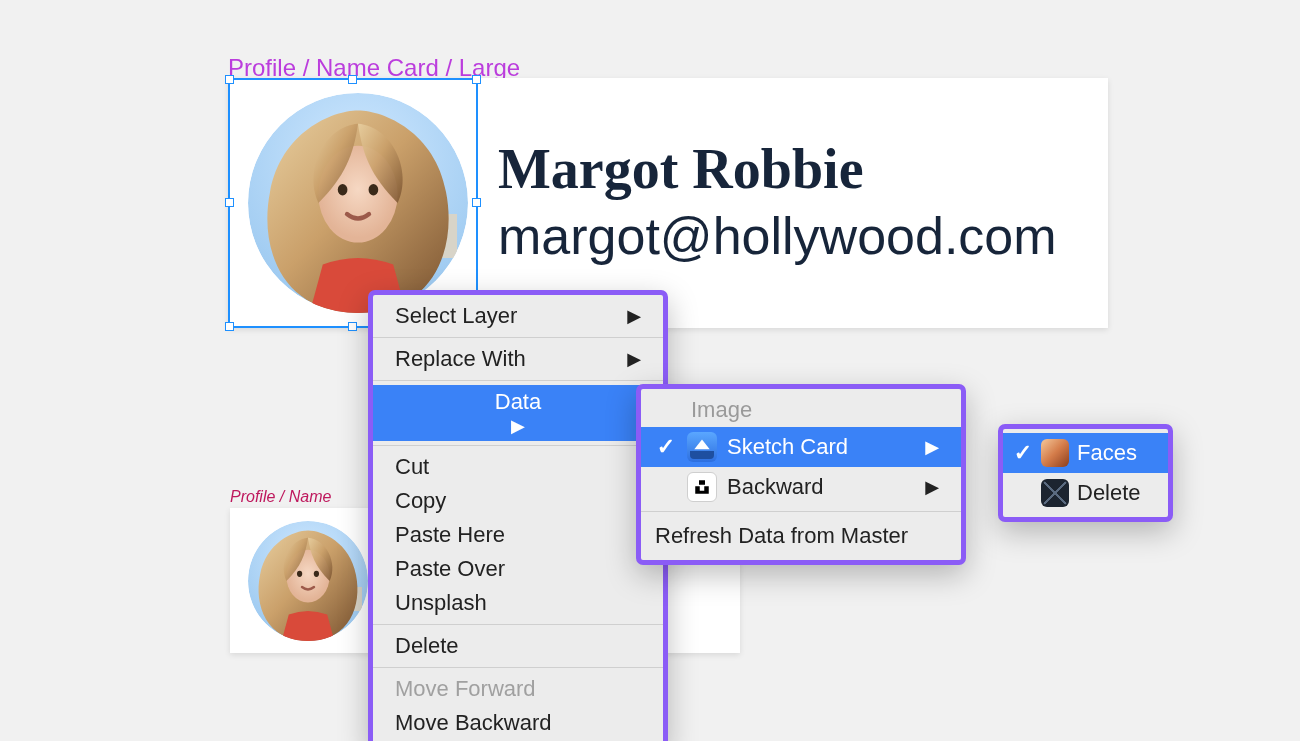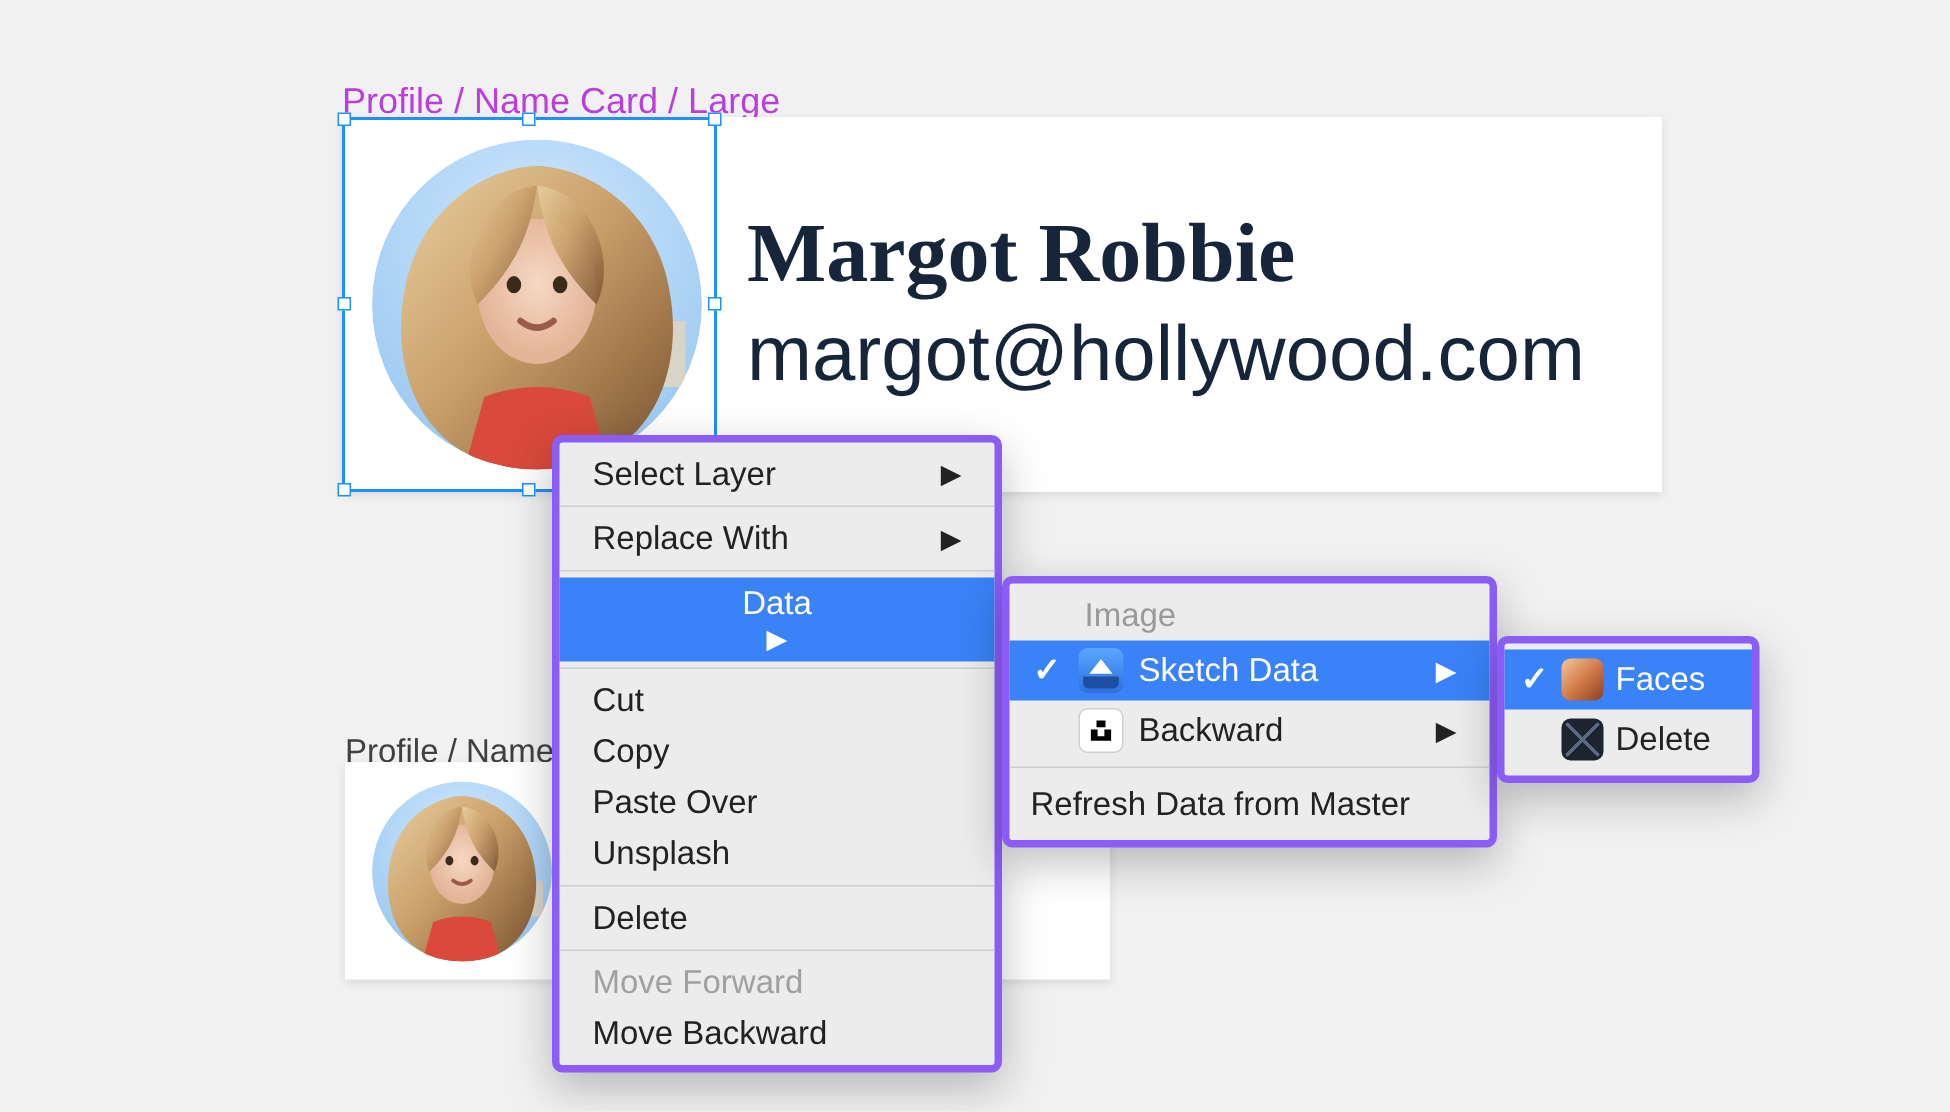--- a/index.html
+++ b/index.html
@@ -61,22 +61,23 @@
 
   .layer-label-large {
     position:absolute;
     left:228px; top:54px;
     font-size:24px;
     color:#bb3ddd;
   }
   .layer-label-small {
     position:absolute;
     left:230px; top:488px;
-    font-size:22px;
-    color:#404040;
+    font-size:16px;
+    color:#be185d;
+    font-style:italic;
   }
 
   
   .avatar-circle {
     border-radius:50%;
     overflow:hidden;
     display:block;
   }
 
   
@@ -131,21 +132,21 @@
   .menu .item.highlight .chev{ color:#fff; }
 
   
   #menu-primary {
     left:368px; top:290px;
     width:300px;
   }
 
   
   #menu-data {
-    left:668px; top:384px;
+    left:636px; top:384px;
     width:330px;
   }
   #menu-data .heading {
     padding:4px 22px 4px 50px;
     color:#9a9a9a;
   }
   #menu-data .row {
     padding:4px 22px 4px 14px;
     display:flex;
     align-items:center;
@@ -273,20 +274,23 @@
     <span class="chev">▶</span>
   </div>
   <div class="sep"></div>
   <div class="item">
       <span>Cut</span>
     </div>
   <div class="item">
       <span>Copy</span>
     </div>
   <div class="item">
+      <span>Paste Here</span>
+    </div>
+  <div class="item">
       <span>Paste Over</span>
     </div>
   <div class="item">
       <span>Unsplash</span>
     </div>
   <div class="sep"></div>
   <div class="item">
       <span>Delete</span>
     </div>
   <div class="sep"></div>
@@ -297,21 +301,21 @@
       <span>Move Backward</span>
     </div>
 </div>
 
 <div class="menu" id="menu-data">
   <div class="heading">Image</div>
   <div class="row highlight">
     <div class="left">
       <span class="check">✓</span>
       <span class="icon-box icon-sketch"></span>
-      <span>Sketch Data</span>
+      <span>Sketch Card</span>
     </div>
     <span class="chev">▶</span>
   </div>
   <div class="row">
     <div class="left">
       <span class="check"></span>
       <span class="icon-box icon-unsplash">
         <svg viewBox="0 0 24 24">
             <path fill="#000" d="M8 3h8v6H8V3zm13 8v10H3V11h6v6h6v-6h6z"></path>
           </svg>

